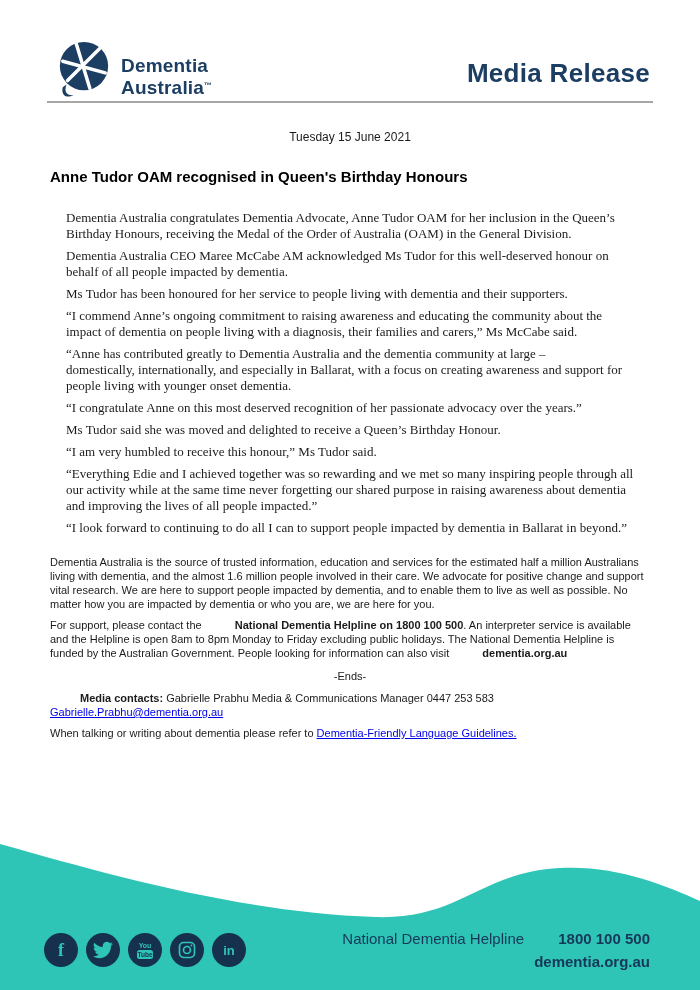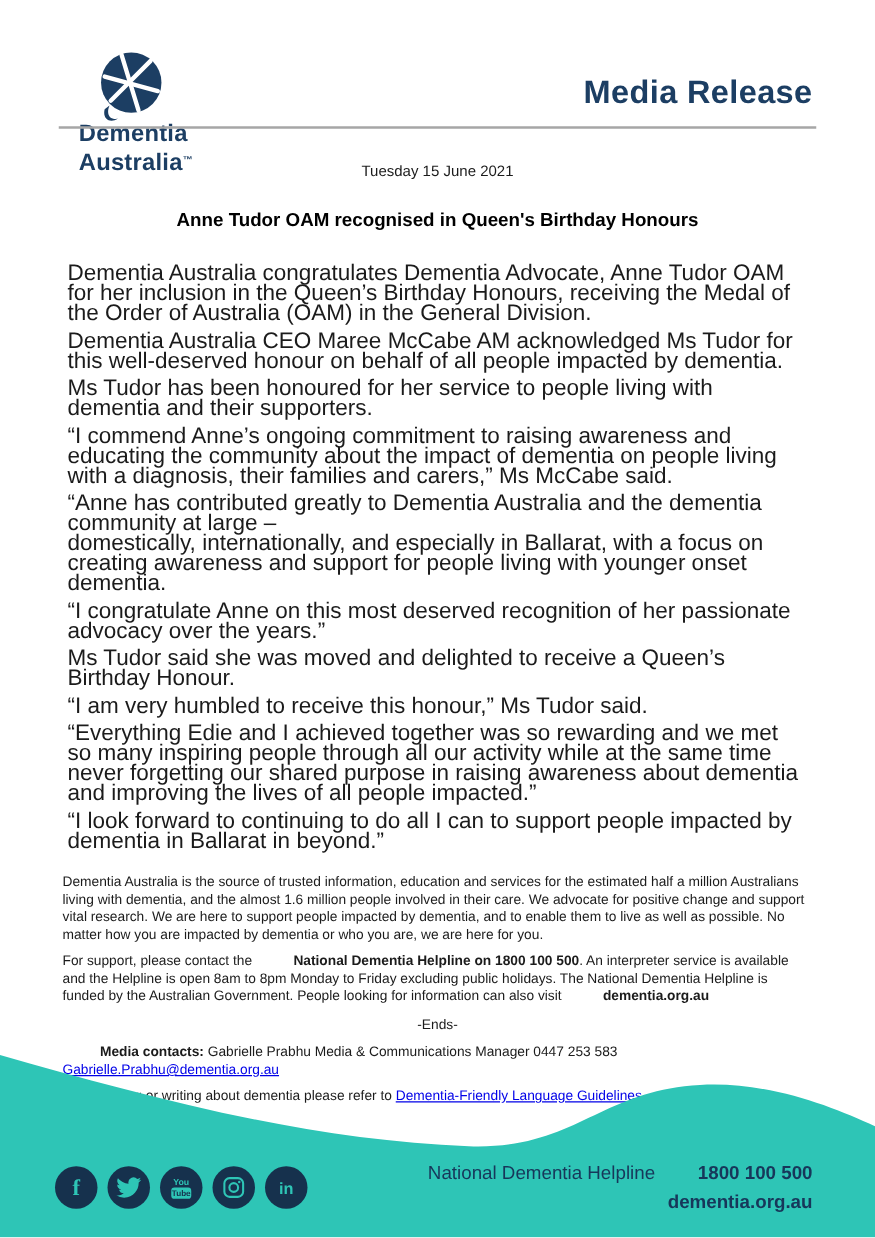--- a/index.html
+++ b/index.html
@@ -2,34 +2,34 @@
 <html><head>
 <meta charset="utf-8">
 <style>
   html,body{margin:0;padding:0;background:#e8e8e8;}
   .page{
     position:relative;width:700px;height:990px;background:#ffffff;
     margin:0 auto;overflow:hidden;
     font-family:"Liberation Sans","DejaVu Sans",sans-serif;color:#1b1b1b;
   }
   
-  .logo{position:absolute;left:55px;top:40px;display:flex;align-items:center;flex-direction:column;}
+  .logo{position:absolute;left:55px;top:40px;display:flex;align-items:flex-end;}
   .logo svg{display:block;}
   .logo-text{margin-left:8px;color:#1c3e63;font-weight:bold;font-size:19px;line-height:20px;letter-spacing:.2px;}
   .logo-text sup{font-size:8px;vertical-align:6px;}
   .doc-type{
     position:absolute;right:50px;top:58px;color:#1c3e63;
     font-size:26px;font-weight:bold;letter-spacing:.3px;
   }
   .rule{position:absolute;left:47px;right:47px;top:101px;height:0;border-top:2px solid #a6a6a6;}
   
   .content{position:absolute;left:50px;top:130px;width:600px;}
   .date{text-align:center;font-size:12px;margin:0;}
-  .headline{text-align:center;font-size:15px;font-weight:bold;color:#000;margin:24px 0 25px;}
-  .body p{font-size:18px;line-height:16px;margin:0 4px 6px;white-space:pre-line;}
+  .headline{text-align:left;font-size:15px;font-weight:bold;color:#000;margin:24px 0 25px;}
+  .body p{font-size:13px;line-height:16px;margin:0 16px 6px;white-space:pre-line;font-family:Liberation Serif, serif;}
   .boilerplate{margin-top:19px;}
   .boilerplate p{font-size:11px;line-height:14px;margin:0 0 7px;}
   .ends{text-align:center;margin:9px 0 8px !important;}
   .bld{font-weight:bold;padding-left:30px;}
   a.doc-link{color:#0000e8;text-decoration:underline;cursor:pointer;}
   
   .footer{position:absolute;left:0;top:830px;width:700px;height:160px;}
   .footer .wave{position:absolute;left:0;top:0;}
   .social{position:absolute;left:44px;top:103px;display:flex;gap:8px;}
   .social .circ{

